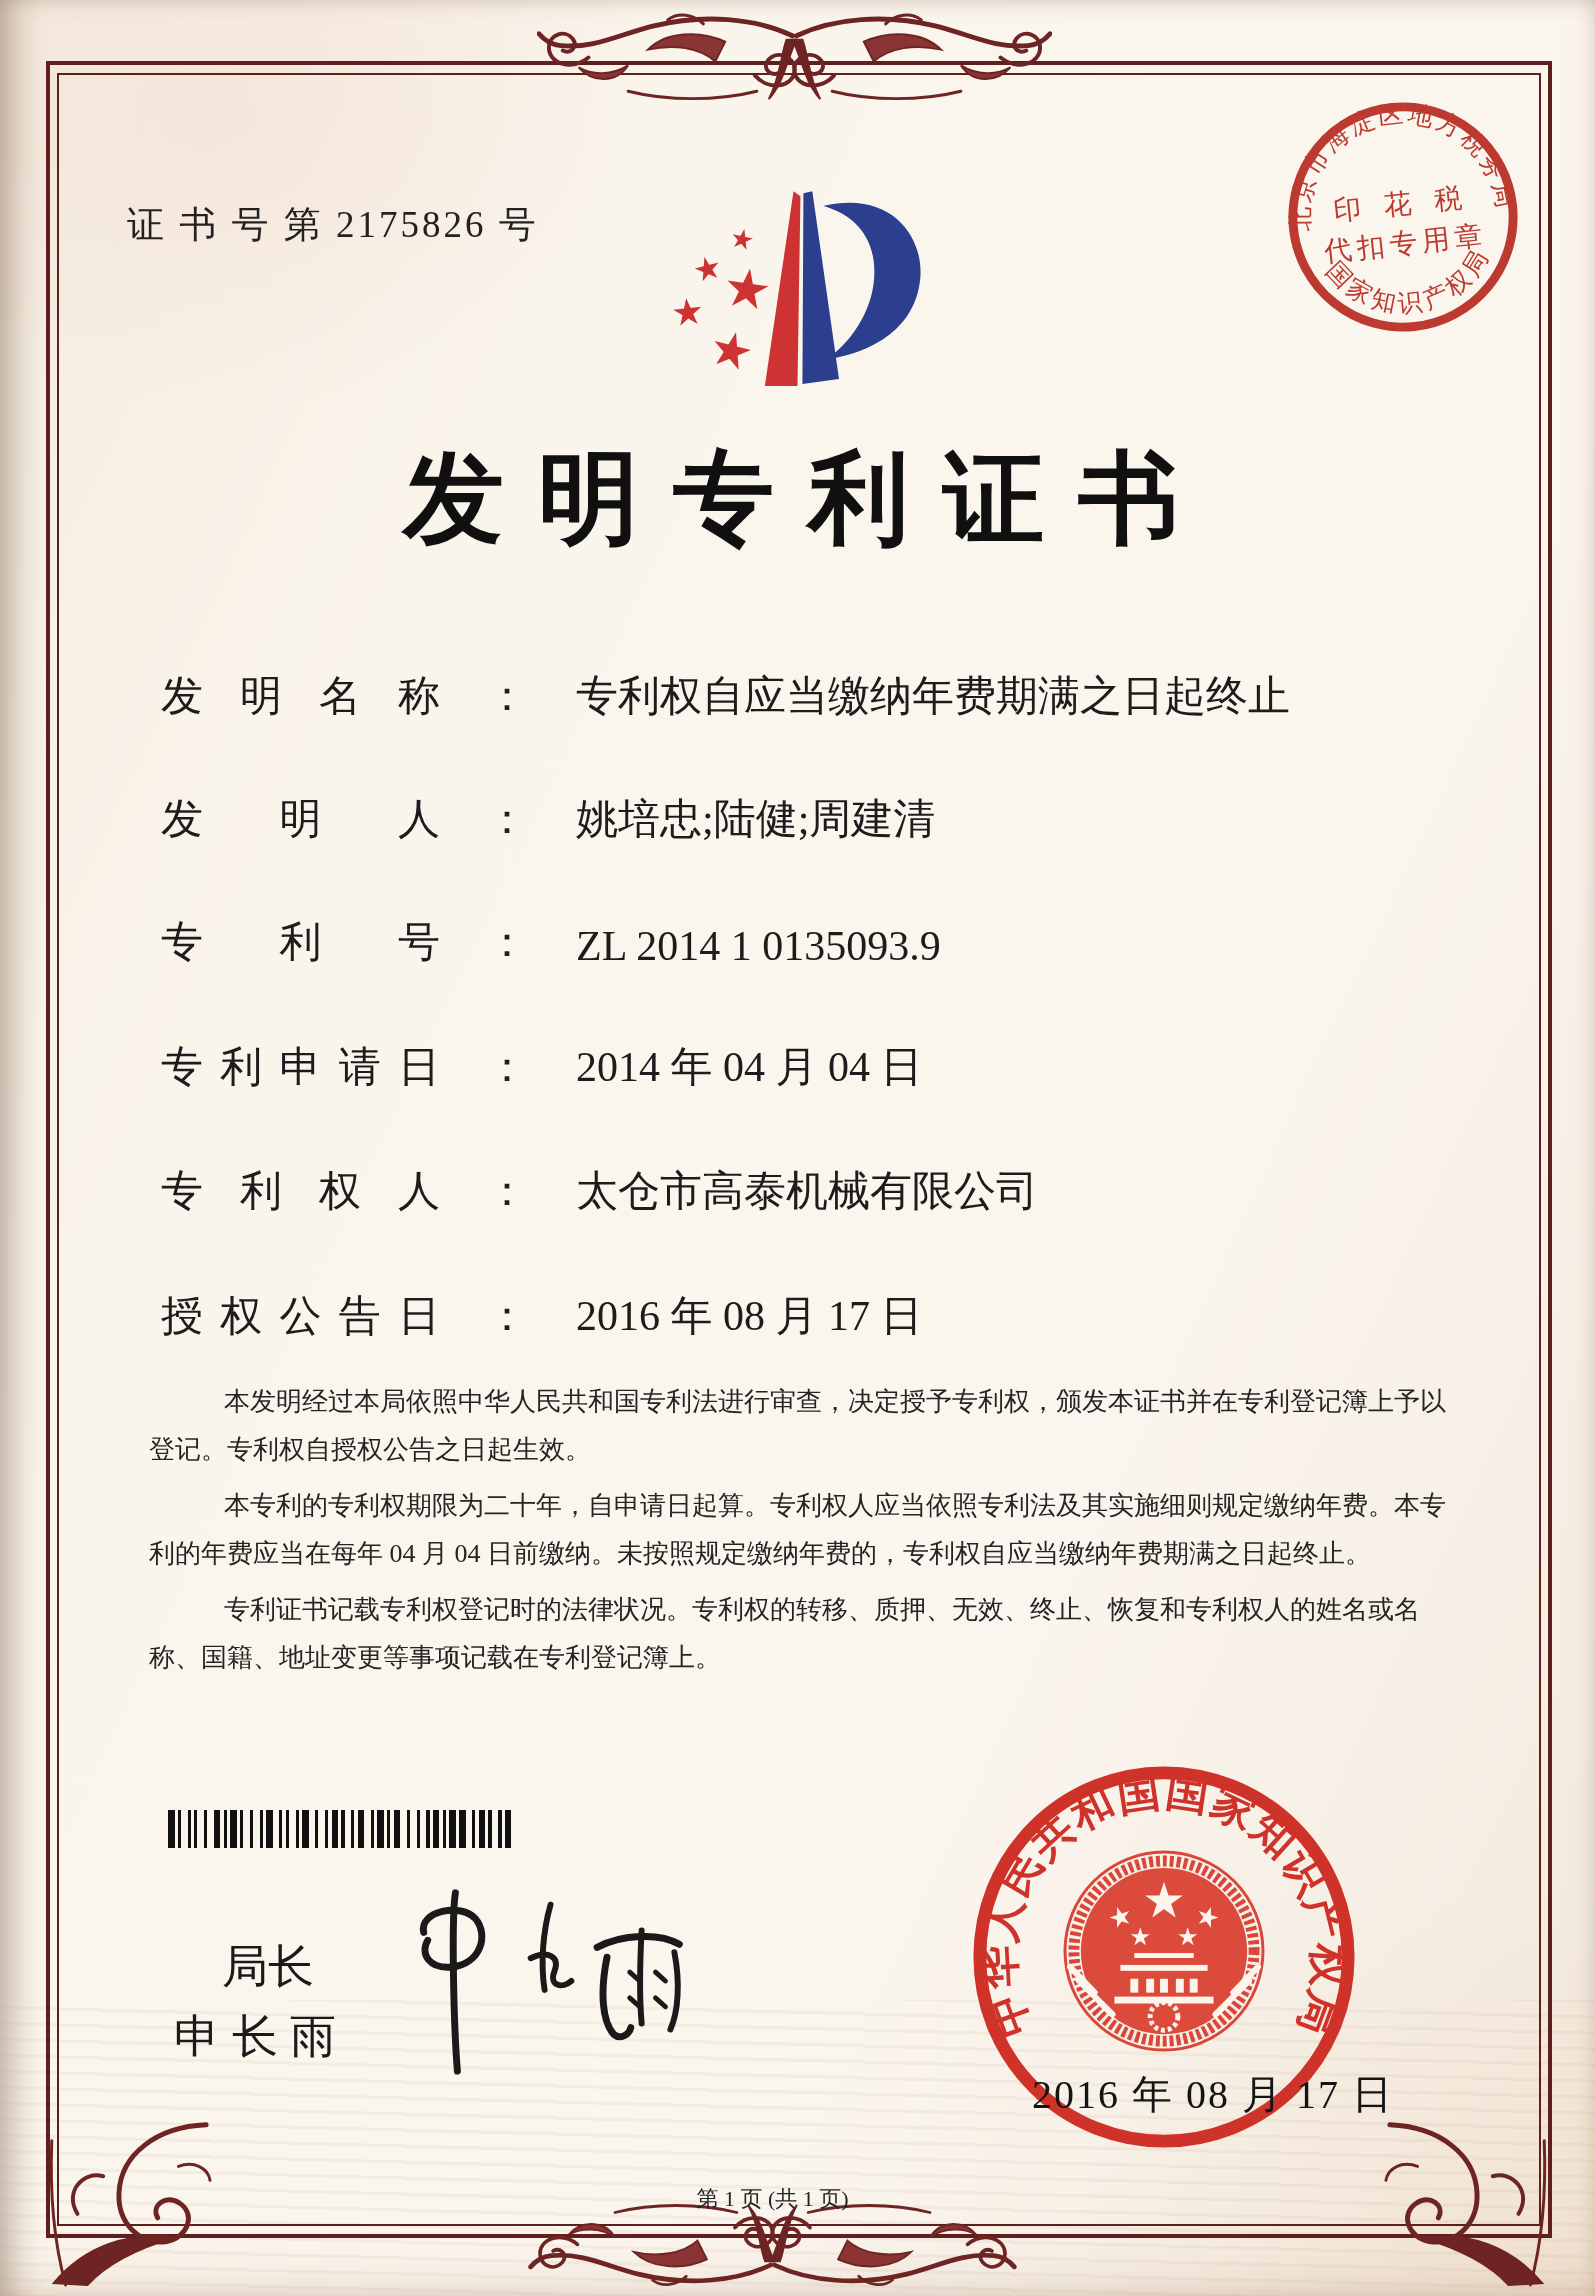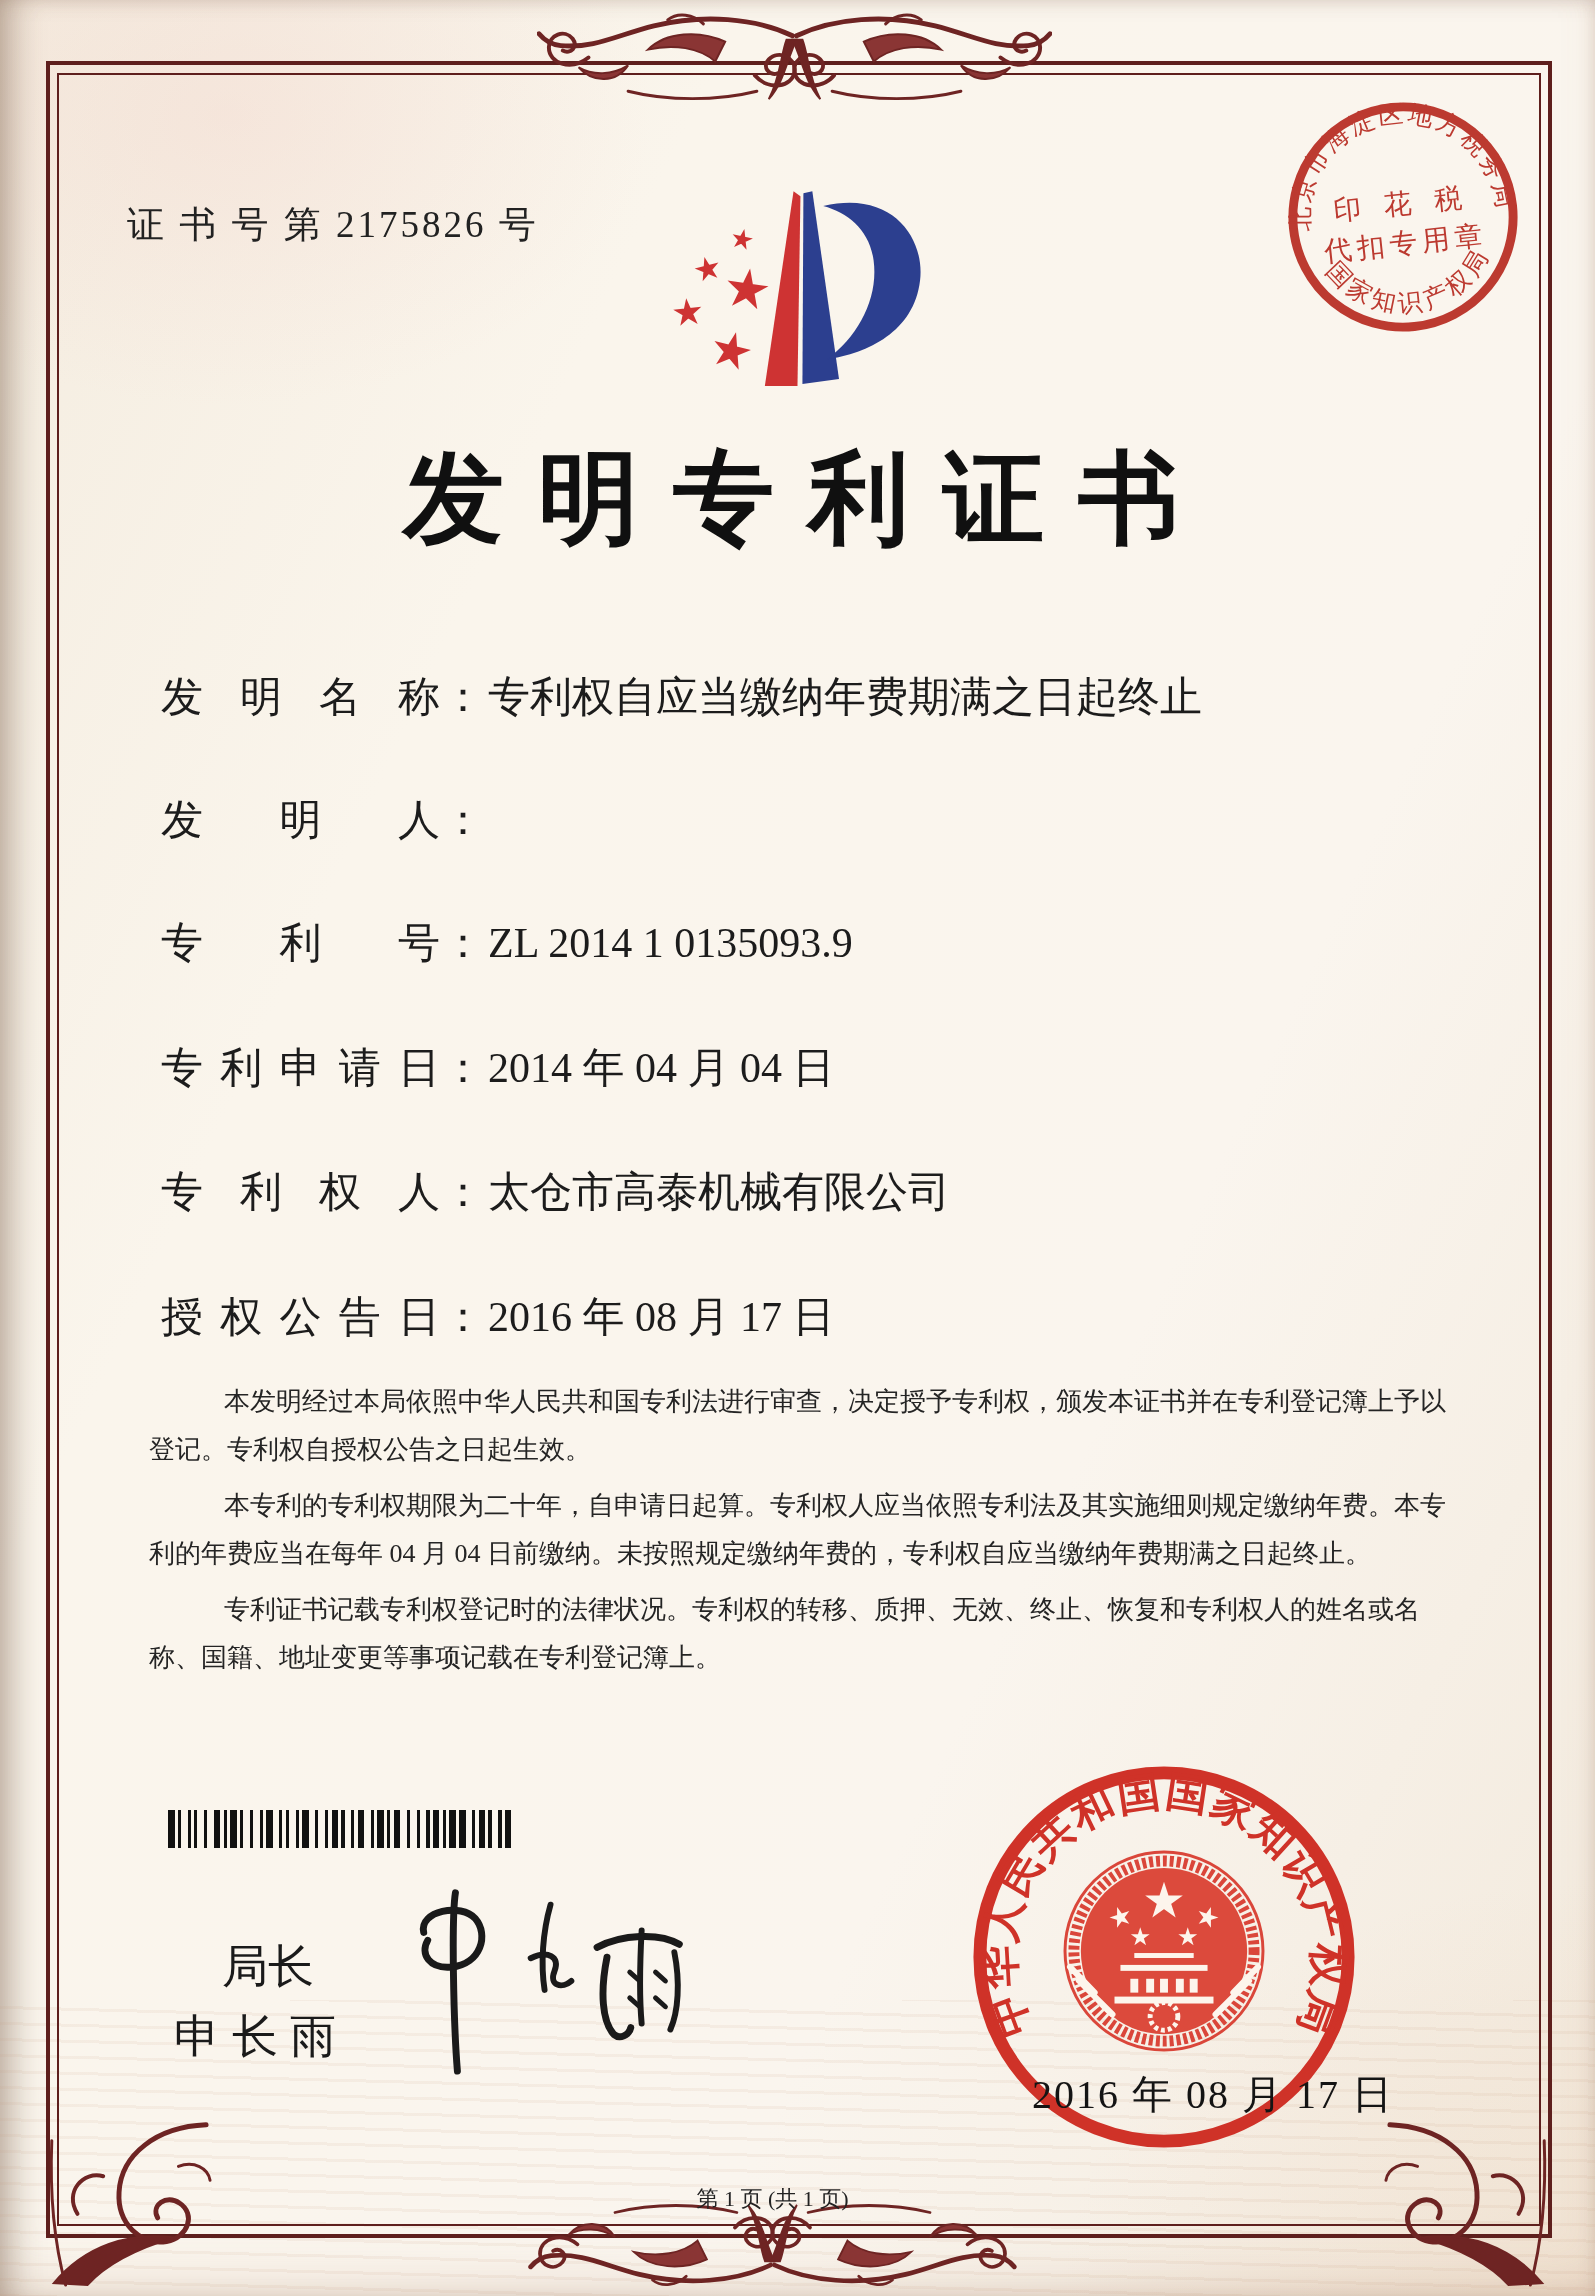--- a/index.html
+++ b/index.html
@@ -18,21 +18,21 @@
   .waves{position:absolute;left:0;right:0;bottom:0;height:297px;pointer-events:none;
     background:repeating-linear-gradient(1.5deg, rgba(196,152,122,.10) 0 3px, rgba(255,255,255,0) 3px 16px);}
   
   .frame-outer{position:absolute;left:46px;top:61px;right:44px;bottom:59px;border:4px solid #5e1f1d;}
   .frame-inner{position:absolute;left:57px;top:73px;right:55px;bottom:71px;border:2px solid #5e1f1d;}
   .orn{position:absolute;pointer-events:none;}
   
   .certno{position:absolute;left:127px;top:200px;font-size:37px;letter-spacing:3px;color:#222;}
   .title{position:absolute;left:0;right:0;top:432px;text-align:center;font-size:101px;font-weight:700;
          letter-spacing:34px;padding-left:20px;color:#101010;}
-  .frow{position:absolute;left:161px;height:55px;font-size:42px;white-space:nowrap;display:flex;align-items:center;}
+  .frow{position:absolute;left:161px;height:55px;font-size:42px;white-space:nowrap;display:flex;align-items:flex-end;gap:44px;}
   .flabel{display:inline-block;width:279px;text-align:justify;text-align-last:justify;color:#1c1c1c;}
   .fcolon{display:inline-block;margin:0 4px 0 2px;}
   .fvalue{display:inline-block;color:#1c1c1c;}
   .paras{position:absolute;left:149px;top:1378px;width:1319px;font-size:26px;line-height:48px;color:#242424;}
   .paras p{margin:0 0 8px 0;text-indent:75px;}
   .barcode{position:absolute;left:168px;top:1810px;width:388px;height:38px;display:flex;overflow:hidden;background:transparent;}
   .barcode .b{height:100%;flex:0 0 auto;}
   .sig-title{position:absolute;left:174px;top:1936px;font-size:46px;font-family:"Liberation Sans","DejaVu Sans",sans-serif;color:#1a1a1a;margin-left:48px;}
   .sig-name{position:absolute;left:174px;top:2006px;font-size:46px;letter-spacing:12px;font-family:"Liberation Sans","DejaVu Sans",sans-serif;color:#1a1a1a;}
   .signature-svg{position:absolute;left:394px;top:1873px;}
@@ -131,20 +131,21 @@
   <div class="title">发明专利证书</div>
 
   <div class="frow" style="top:669px;">
     <span class="flabel">发明名称</span>
       <span class="fcolon">：</span>
       <span class="fvalue">专利权自应当缴纳年费期满之日起终止</span>
   </div>
   <div class="frow" style="top:792px;">
     <span class="flabel">发明人</span>
       <span class="fcolon">：</span>
+      <span class="fvalue">姚培忠;陆健;周建清</span>
   </div>
   <div class="frow" style="top:915px;">
     <span class="flabel">专利号</span>
       <span class="fcolon">：</span>
       <span class="fvalue">ZL 2014 1 0135093.9</span>
   </div>
   <div class="frow" style="top:1040px;">
     <span class="flabel">专利申请日</span>
       <span class="fcolon">：</span>
       <span class="fvalue">2014 年 04 月 04 日</span>

